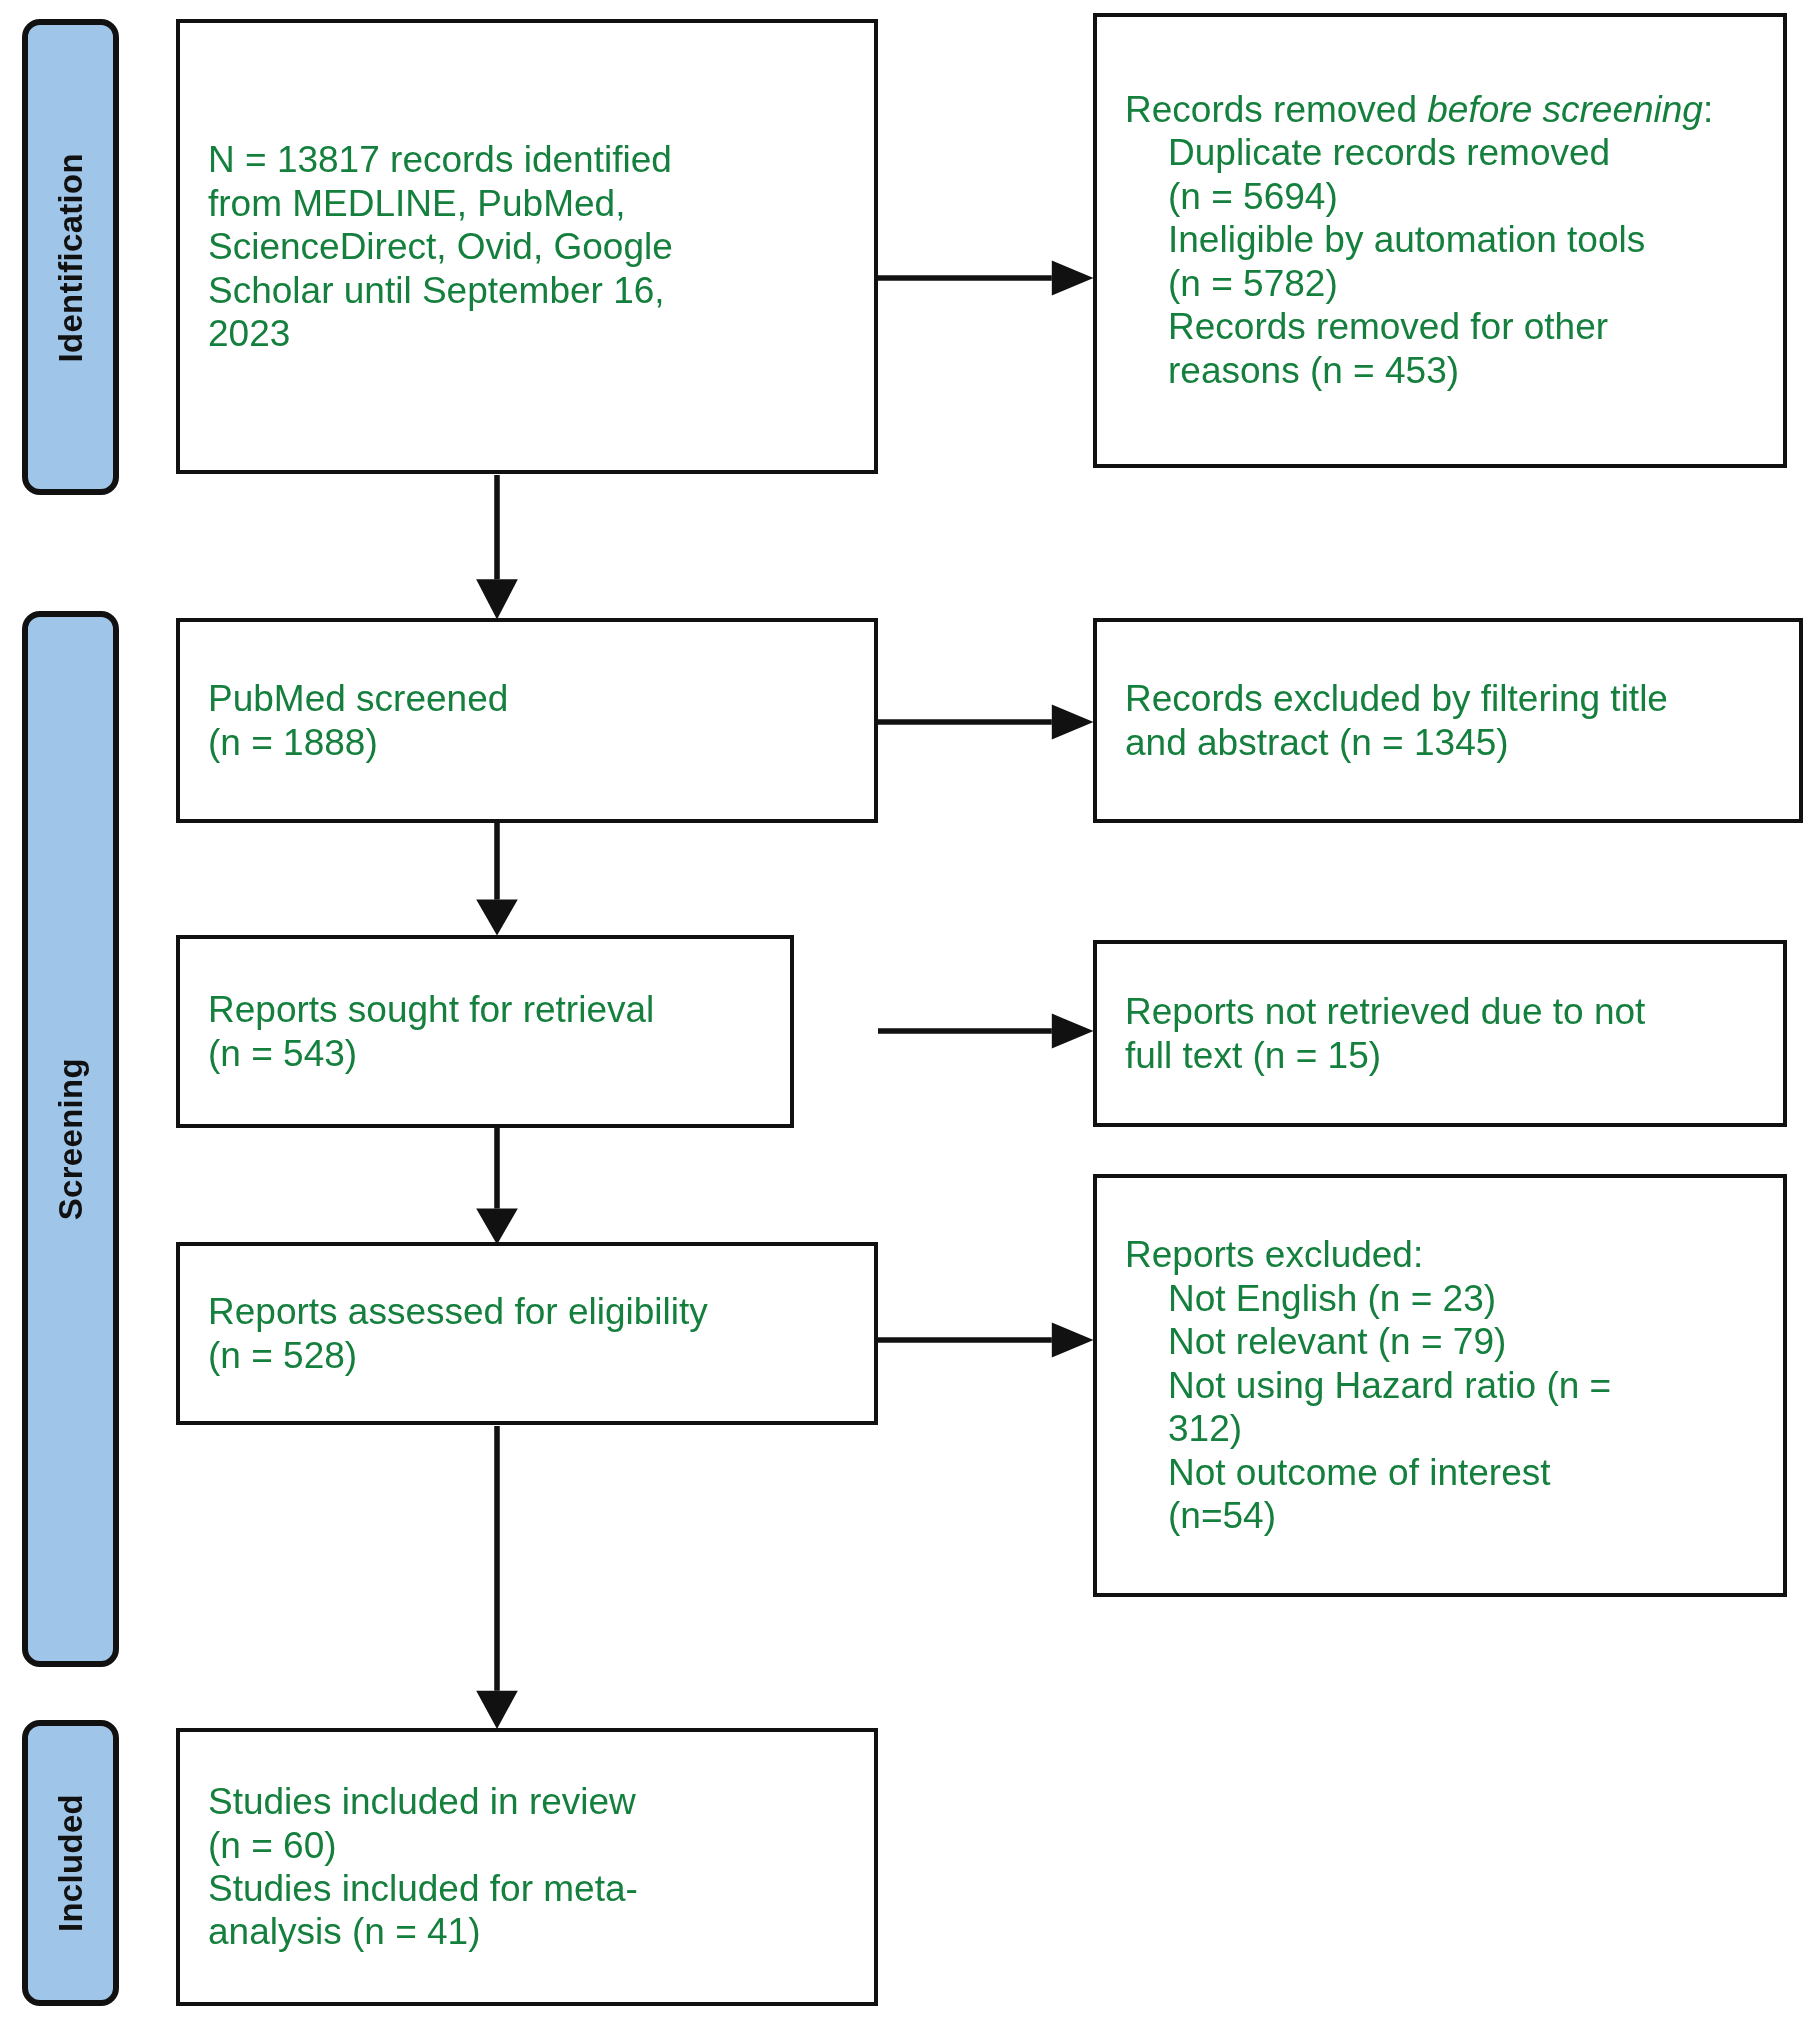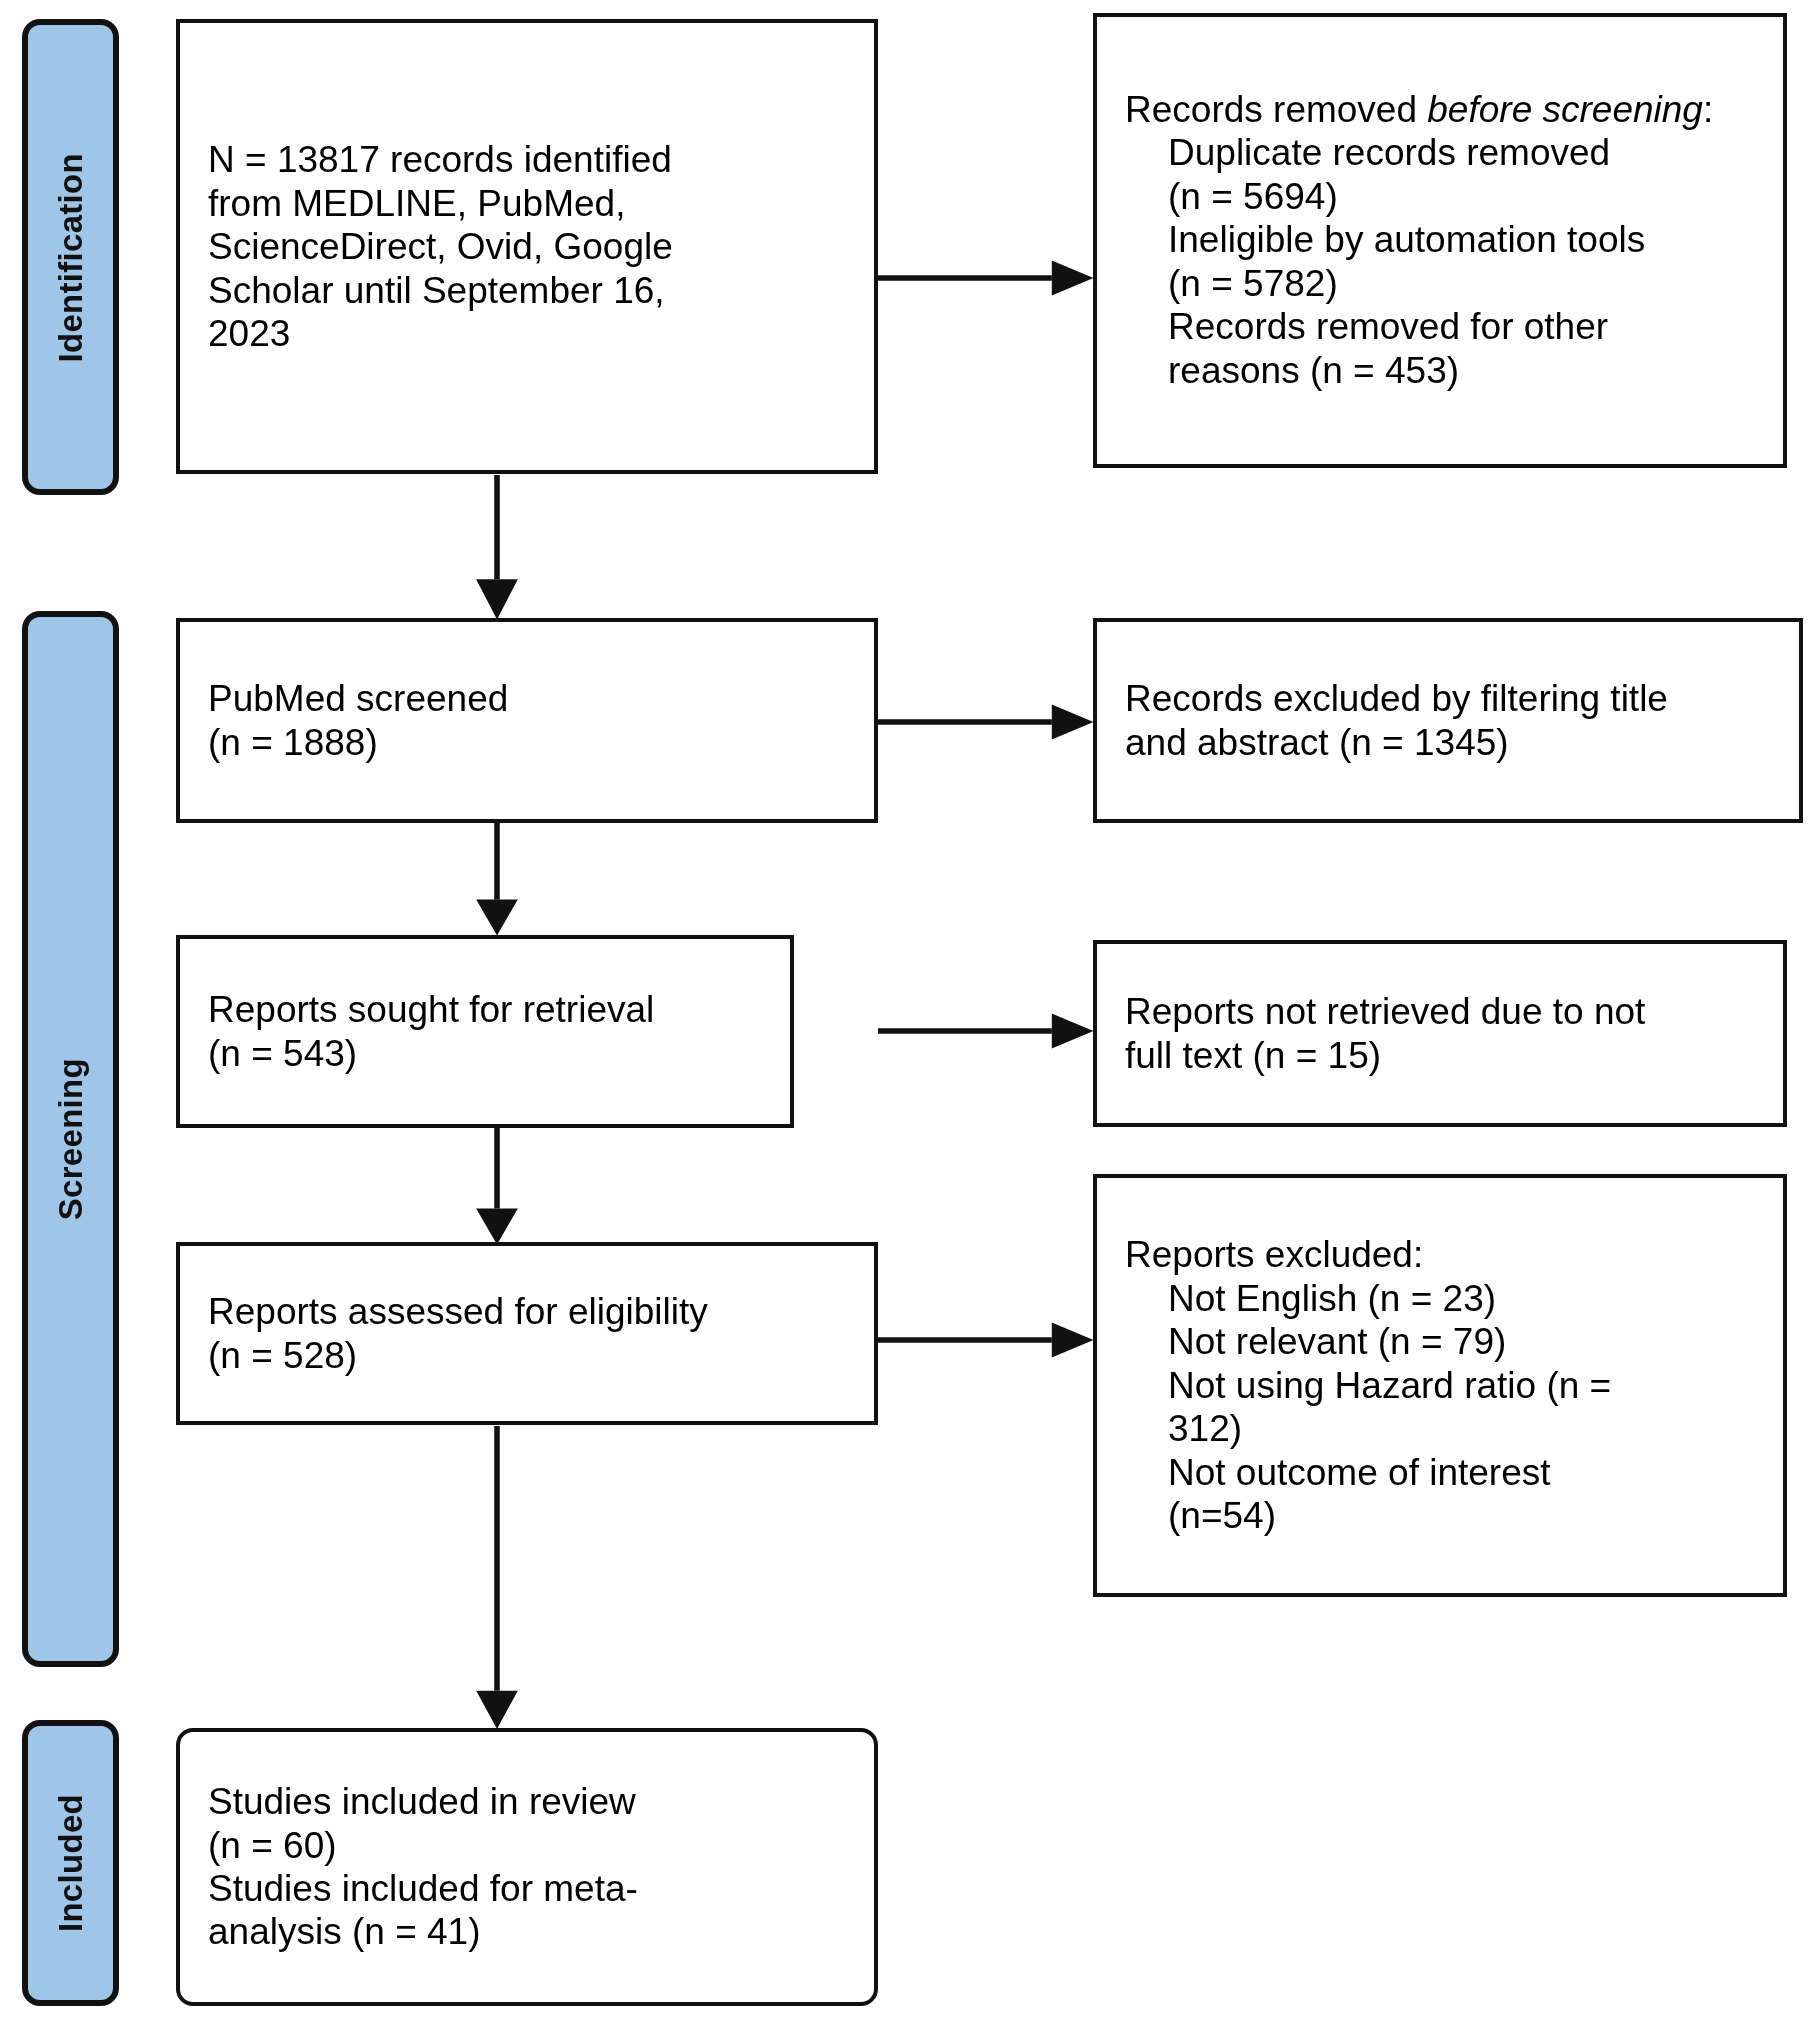--- a/index.html
+++ b/index.html
@@ -48,21 +48,21 @@
     background: #ffffff;
     border: 4.9px solid #111111;
     box-sizing: border-box;
     display: flex;
     align-items: center;
   }
   .flow-box .box-text {
     padding: 0 21px 0 28px;
     font-size: 37px;
     line-height: 1.175;
-    color: #000000;
+    color: #15803d;
     width: 100%;
   }
   .flow-box .box-text p {
     margin: 0;
   }
   .flow-box .box-text .indent {
     padding-left: 43px;
   }
   .flow-box .box-text em {
     font-style: italic;
@@ -156,21 +156,21 @@
       <p>Reports excluded:</p>
       <p class="indent">Not English (n = 23)</p>
       <p class="indent">Not relevant (n = 79)</p>
       <p class="indent">Not using Hazard ratio (n =</p>
       <p class="indent">312)</p>
       <p class="indent">Not outcome of interest</p>
       <p class="indent">(n=54)</p>
     </div>
   </div>
 
-  <div class="flow-box" style="left:176px; top:1728px; width:702px; height:278px;border-radius:17px;">
+  <div class="flow-box" style="left:176px; top:1728px; width:702px; height:278px;">
     <div class="box-text">
       <p>Studies included in review</p>
       <p>(n = 60)</p>
       <p>Studies included for meta-</p>
       <p>analysis (n = 41)</p>
     </div>
   </div>
 
   <div class="connector" style="left:878px; top:257px; width:219px; height:42px;">
     <svg width="219" height="42" viewBox="0 0 315 60">

